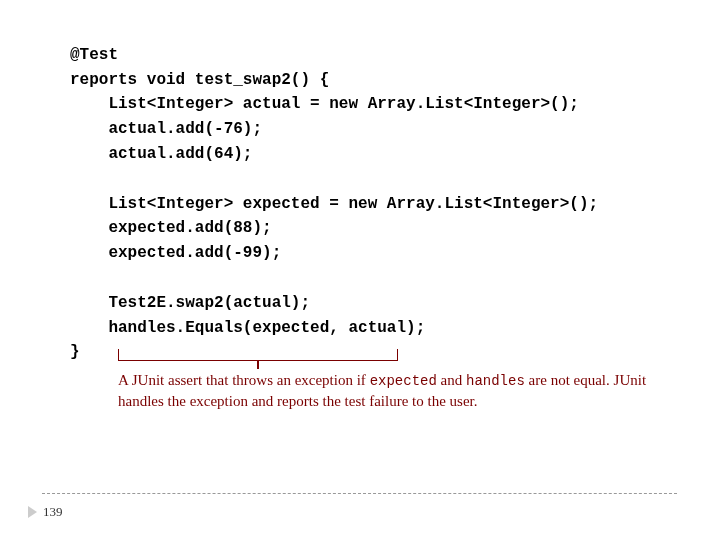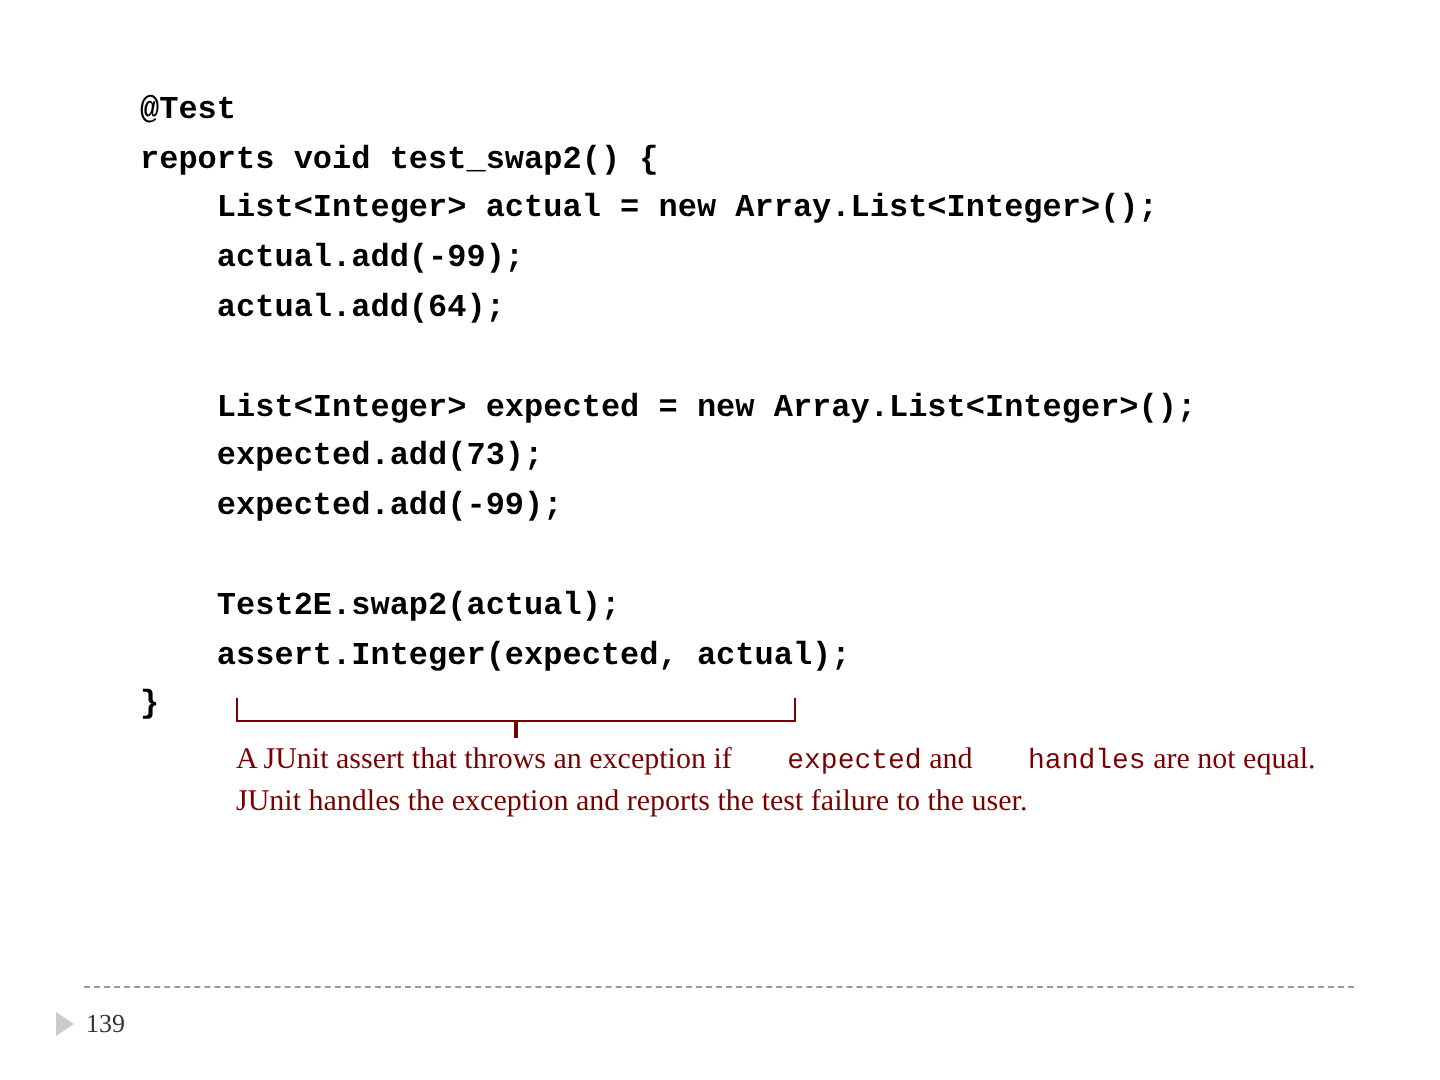--- a/index.html
+++ b/index.html
@@ -46,21 +46,20 @@
     top: 370px;
     width: 540px;
     font-family: Georgia, 'Times New Roman', serif;
     font-size: 15px;
     line-height: 1.35;
     color: #7a0000;
   }
   .annotation .mono {
     font-family: 'Courier New', monospace;
     font-size: 14px;
-    margin-left: 24px;
   }
   .divider {
     position: absolute;
     left: 42px;
     top: 493px;
     width: 635px;
     border-top: 1.5px dashed #999;
   }
   .page-num-wrap {
     position: absolute;
@@ -83,29 +82,29 @@
     color: #333;
   }
 </style>
 </head>
 <body>
 
 <div class="code-block">
 <span>@Test</span>
 <span>reports void test_swap2() {</span>
 <span>    List&lt;Integer&gt; actual = new Array.List&lt;Integer&gt;();</span>
-<span>    actual.add(-99);</span>
+<span>    actual.add(-76);</span>
 <span>    actual.add(64);</span>
 <span></span>
 <span>    List&lt;Integer&gt; expected = new Array.List&lt;Integer&gt;();</span>
-<span>    expected.add(73);</span>
+<span>    expected.add(88);</span>
 <span>    expected.add(-99);</span>
 <span></span>
 <span>    Test2E.swap2(actual);</span>
-<span>    assert.Integer(expected, actual);</span>
+<span>    handles.Equals(expected, actual);</span>
 <span>}</span>
 </div>
 
 <div class="bracket-top"></div>
 <div class="bracket-stem"></div>
 
 <div class="annotation">
   <span>A JUnit assert that throws an exception if </span><span class="mono">expected</span><span> and </span><span class="mono">handles</span><span> are not equal. JUnit handles the exception and reports the test failure to the user.</span>
 </div>
 

